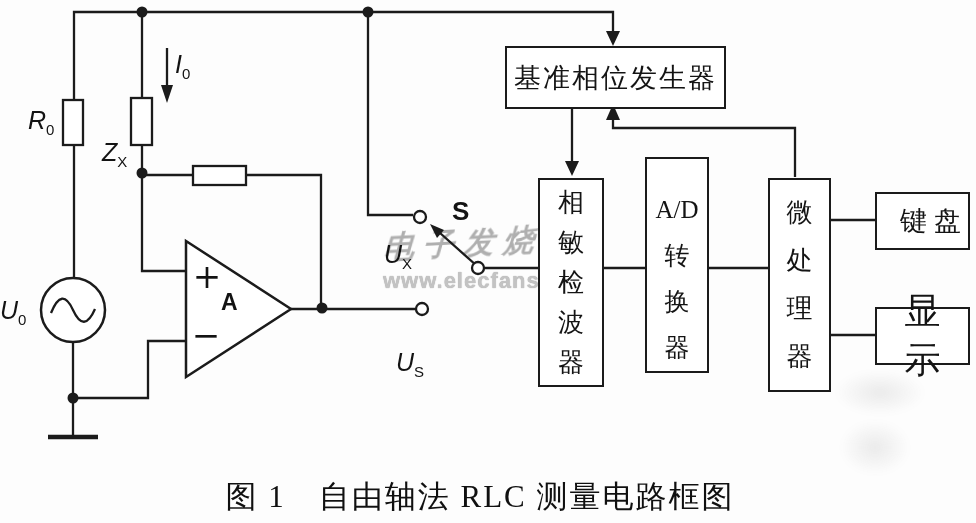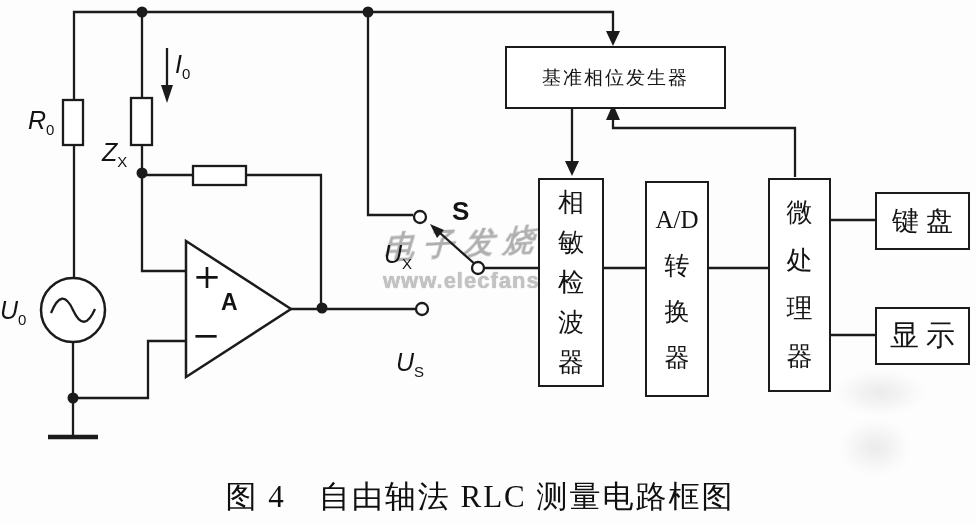--- a/index.html
+++ b/index.html
@@ -123,44 +123,44 @@
   </div>
   <div class="lbl" style="left:384px;top:240px;">
     <span>U</span><sub>X</sub>
   </div>
   <div class="lbl" style="left:396px;top:348px;">
     <span>U</span><sub>S</sub>
   </div>
   <div class="lbl upright" style="left:452px;top:196px;font-size:26px;">S</div>
   <div class="lbl upright" style="left:221px;top:289px;font-size:23px;font-weight:600;z-index:4;">A</div>
 
-  <div class="block" style="left:505px;top:46px;width:217px;height:59px;font-size:19px;letter-spacing:2px;">
+  <div class="block" style="left:505px;top:46px;width:217px;height:59px;font-size:27px;letter-spacing:2px;">
     <span>基准相位发生器</span>
   </div>
   <div class="block vtext" style="left:538px;top:178px;width:62px;height:205px;font-size:26px;line-height:40px;">
     <span>相
 敏
 检
 波
 器</span>
   </div>
-  <div class="block vtext" style="left:645px;top:181px;width:60px;height:212px;font-size:25px;line-height:46px;">
+  <div class="block vtext" style="left:645px;top:157px;width:60px;height:212px;font-size:25px;line-height:46px;align-items:flex-end;">
     <span>A/D
 转
 换
 器</span>
   </div>
   <div class="block vtext" style="left:768px;top:178px;width:59px;height:210px;font-size:26px;line-height:48px;">
     <span>微
 处
 理
 器</span>
   </div>
-  <div class="block" style="left:875px;top:192px;width:95px;height:58px;font-size:27px;letter-spacing:7px;padding-left:7px;box-sizing:border-box;">
+  <div class="block" style="left:875px;top:192px;width:95px;height:58px;font-size:27px;letter-spacing:7px;padding-left:7px;box-sizing:border-box;justify-content:flex-end;">
     <span>键盘</span>
   </div>
-  <div class="block" style="left:875px;top:307px;width:95px;height:58px;font-size:29px;letter-spacing:7px;padding-left:7px;box-sizing:border-box;font-family:Liberation Mono, monospace;">
+  <div class="block" style="left:875px;top:307px;width:95px;height:58px;font-size:36px;letter-spacing:7px;padding-left:7px;box-sizing:border-box;font-family:Liberation Mono, monospace;">
     <span>显示</span>
   </div>
 
-  <div class="caption">图 4　自由轴法 RLC 测量电路框图</div>
+  <div class="caption">图 1　自由轴法 RLC 测量电路框图</div>
 
 </div>
 
 </body></html>

